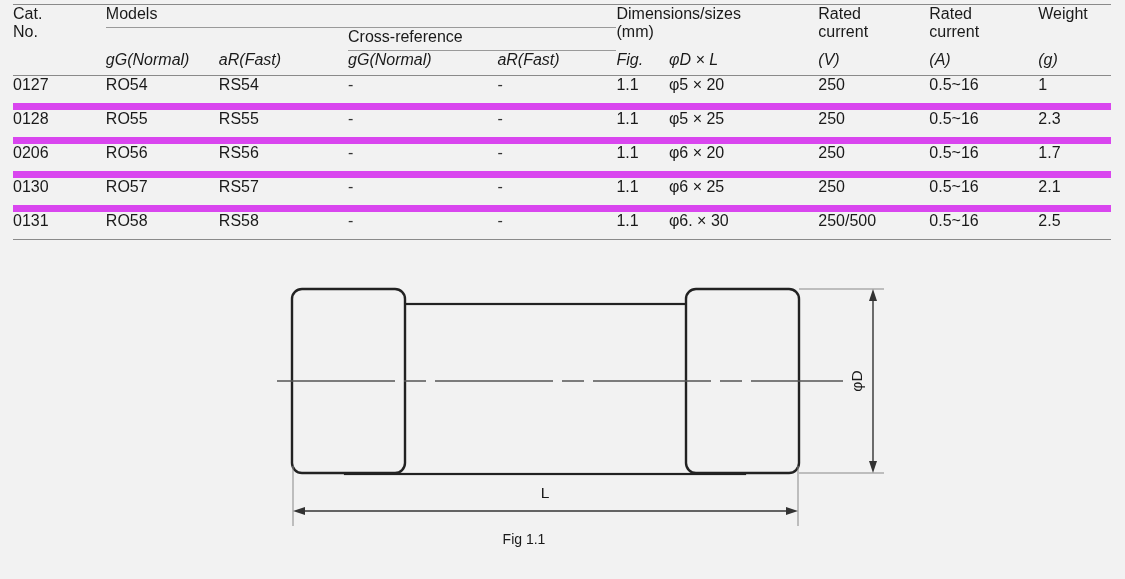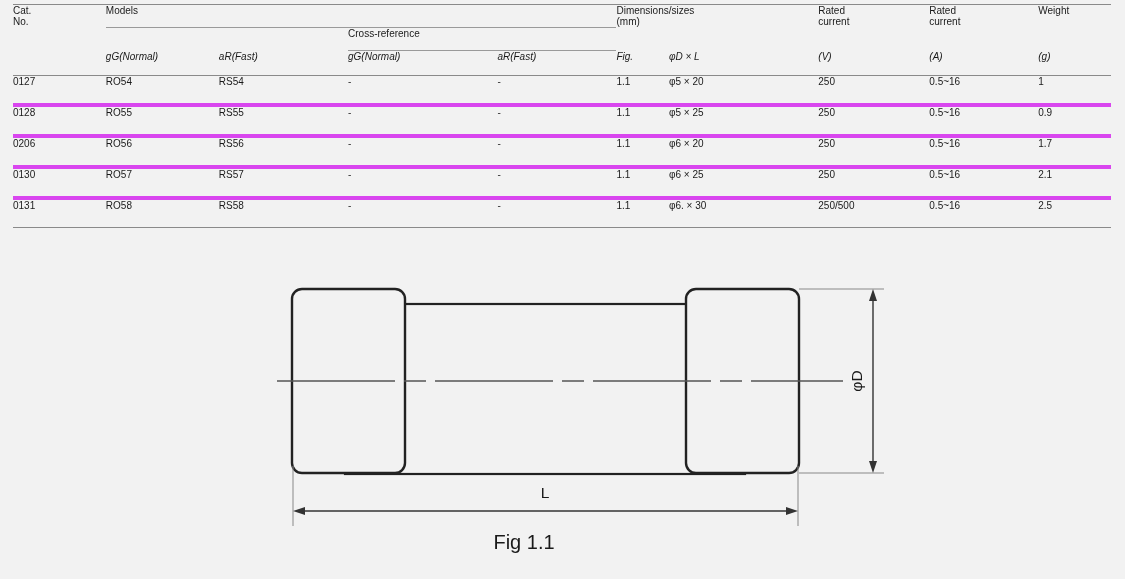--- a/index.html
+++ b/index.html
@@ -19,21 +19,21 @@
   
   #spec-table-wrap {
     position: absolute;
     left: 13px;
     top: 4px;
     width: 1098px;
   }
   table.spec {
     width: 100%;
     border-collapse: collapse;
-    font-size: 10px;
+    font-size: 16px;
     line-height: 1.12;
   }
   table.spec th,
   table.spec td {
     padding: 0;
     font-weight: normal;
     text-align: left;
     vertical-align: top;
     white-space: nowrap;
   }
@@ -41,21 +41,21 @@
   
   .hrow1 th { height: 22px; padding-top: 4px; }
   .hrow2 th { height: 22px; }
   .hrow3 th { height: 24px; padding-bottom: 3px; }
 
   
   .rule-top { border-top: 1.6px solid #8a8a8a; }
   
   .rule-headbot { border-bottom: 1.6px solid #8a8a8a; font-style: italic; }
   
-  .datarow td { border-bottom: 4px solid #d946ef; height: 27px; vertical-align: middle; }
+  .datarow td { border-bottom: 7px solid #d946ef; height: 27px; vertical-align: middle; }
   .datarow.last td { border-bottom: none; margin-left: 28px; }
   .rule-bottom { border-top: 1.6px solid #8a8a8a; }
 
   
   .grp-underline { border-bottom: 1.4px solid #9a9a9a; }
 
   
   .c-cat   { width: 92px;  }
   .c-gg1   { width: 112px; }
   .c-ar1   { width: 128px; }
@@ -76,21 +76,21 @@
     top: 258px;
     width: 1125px;
     height: 321px;
   }
   #fig-caption {
     position: absolute;
     left: 0;
     top: 531px;
     width: 1084px;
     text-align: center;
-    font-size: 20px;
+    font-size: 14px;
     color: #1a1a1a;
   }
   .fig-caption-inner { display: inline-block; transform: translateX(-18px); }
 </style>
 </head>
 <body>
 
 <div id="spec-table-wrap">
   <table class="spec">
     <colgroup>
@@ -164,21 +164,21 @@
         <tr class="datarow">
           <td>0128</td>
           <td>RO55</td>
           <td>RS55</td>
           <td class="dashcell">-</td>
           <td class="dashcell">-</td>
           <td>1.1</td>
           <td>φ5 × 25</td>
           <td>250</td>
           <td>0.5~16</td>
-          <td>0.9</td>
+          <td>2.3</td>
         </tr>
         <tr class="datarow">
           <td>0206</td>
           <td>RO56</td>
           <td>RS56</td>
           <td class="dashcell">-</td>
           <td class="dashcell">-</td>
           <td>1.1</td>
           <td>φ6 × 20</td>
           <td>250</td>

